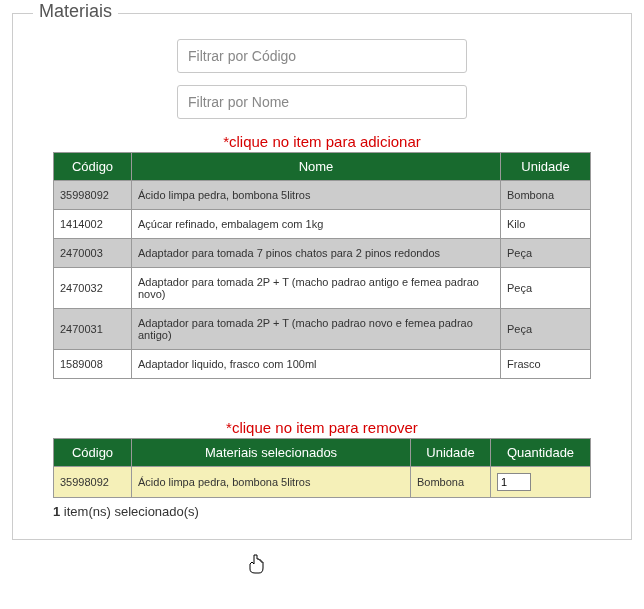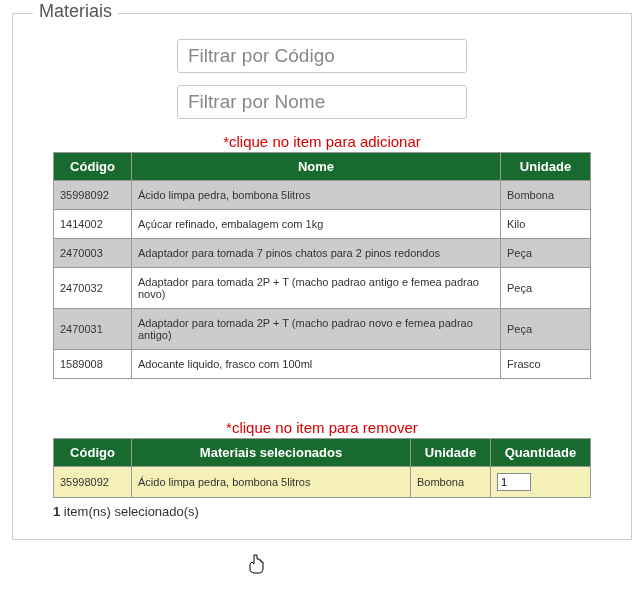--- a/index.html
+++ b/index.html
@@ -33,21 +33,21 @@
     gap: 12px;
     margin-top: 4px;
     margin-bottom: 14px;
   }
   .filter-input {
     width: 290px;
     height: 34px;
     border: 1px solid #c8c8c8;
     border-radius: 3px;
     padding: 0 10px;
-    font-size: 19px;
+    font-size: 14px;
     color: #555;
   }
   .filter-input::placeholder { color: #888; }
   .hint {
     color: #d60000;
     font-size: 15px;
     text-align: center;
     margin-bottom: 2px;
   }
   .table-wrap {
@@ -60,21 +60,21 @@
     border-right: none;
   }
   table {
     border-collapse: collapse;
     width: 100%;
     table-layout: fixed;
   }
   th {
     background: #186a2e;
     color: #fff;
-    font-weight: bold;
+    font-weight: normal;
     font-size: 13px;
     padding: 6px 4px;
     border: 1px solid #999;
     text-align: center;
   }
   td {
     border: 1px solid #999;
     padding: 8px 6px;
     font-size: 11px;
     color: #333;
@@ -163,21 +163,21 @@
               <td>Adaptador para tomada 2P + T (macho padrao antigo e femea padrao novo)</td>
               <td>Peça</td>
             </tr>
             <tr>
               <td>2470031</td>
               <td>Adaptador para tomada 2P + T (macho padrao novo e femea padrao antigo)</td>
               <td>Peça</td>
             </tr>
             <tr>
               <td>1589008</td>
-              <td>Adocante liquido, frasco com 100ml</td>
+              <td>Adaptador liquido, frasco com 100ml</td>
               <td>Frasco</td>
             </tr>
           </tbody>
       </table>
     </div>
   </div>
 
   <div class="selected-section">
     <div class="hint">*clique no item para remover</div>
     <table class="selected-table">

